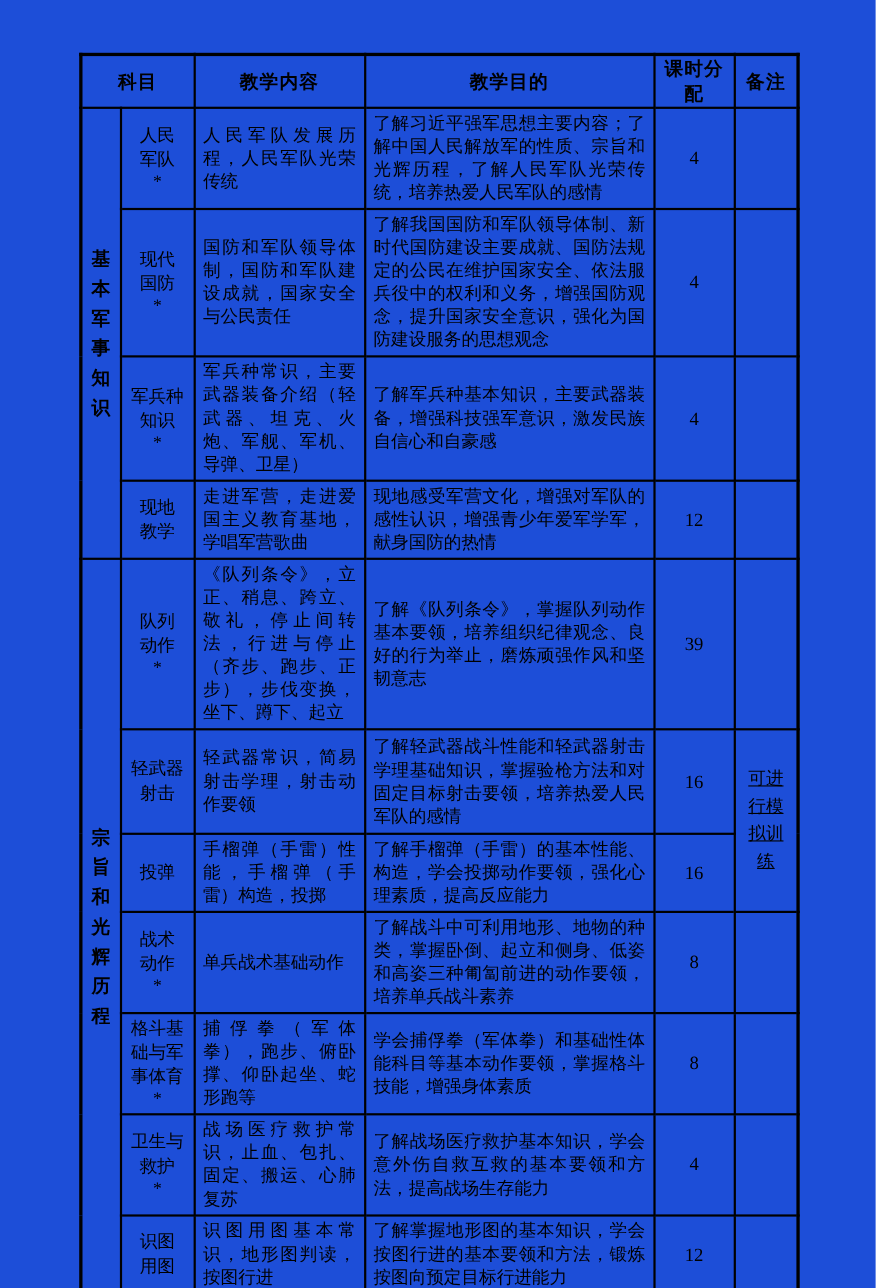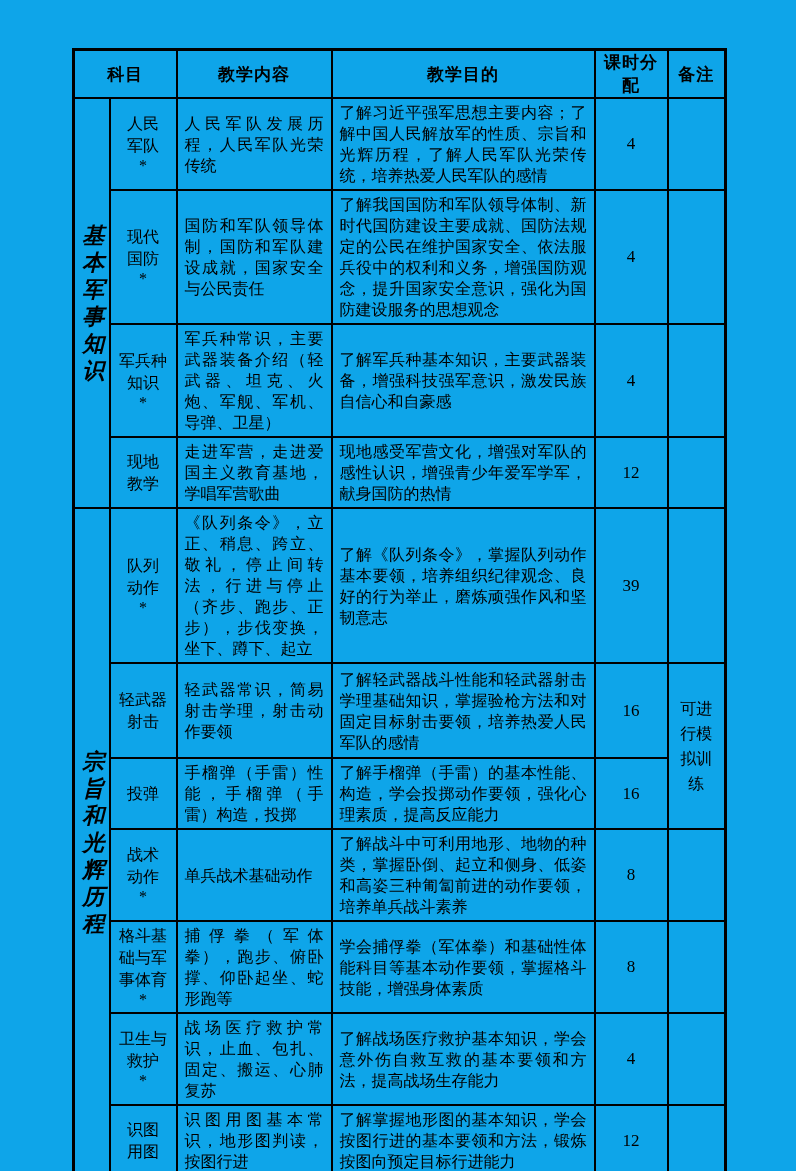--- a/index.html
+++ b/index.html
@@ -1,48 +1,48 @@
 <!DOCTYPE html>
 <html><head>
 <meta charset="utf-8">
 <style>
   html,body { margin:0; padding:0; }
   body {
     width:796px; height:1171px; background:#ffffff; color:#000;
     font-family:"Liberation Serif","DejaVu Serif",serif;
     -webkit-font-smoothing:antialiased;
   }
-  .page { position:relative; width:796px; height:1171px; overflow:hidden; background:#0ea5e9; }
+  .page { position:relative; width:796px; height:1171px; overflow:hidden; background:#1d4ed8; }
   table.curriculum {
     position:absolute; left:72px; top:48px;
     width:652px; border-collapse:collapse; table-layout:fixed;
     border:3px solid #000;
   }
   th,td { border:2px solid #000; vertical-align:middle; padding:2px 4px; }
   th {
     font-size:17px; font-weight:bold; text-align:center; padding:0;
     height:43px; letter-spacing:1px;
   }
   td.group-cell { padding:0; text-align:center; font-weight:bold; }
   .group-inner {
-    width:19px; margin:0 auto; font-size:22px; line-height:27px;
-    word-break:break-all; text-align:right;font-style:italic;
+    width:19px; margin:0 auto; font-size:17px; line-height:27px;
+    word-break:break-all; text-align:center;
   }
   td.subject-cell {
     text-align:center; font-size:16px; line-height:22px;
     white-space:pre-line; padding:2px 1px;border-radius:28px;
   }
   .star-line { text-align:center; font-size:16px; line-height:18px; }
   td.content-cell, td.purpose-cell {
     font-size:16px; line-height:21px;
     text-align:justify; text-justify:inter-ideograph;
     padding:3px 7px; word-break:break-all;
   }
   td.hours-cell { text-align:center; font-size:17px; }
-  td.remark-cell { text-align:center; padding:2px 0; }
+  td.remark-cell { text-align:center; padding:2px 0;text-decoration:underline; }
   .remark-inner {
     width:38px; margin:0 auto; font-size:16px; line-height:25px;
     word-break:break-all; text-align:center;
   }
 </style>
 </head>
 <body>
 
 <div class="page">
   <table class="curriculum">

